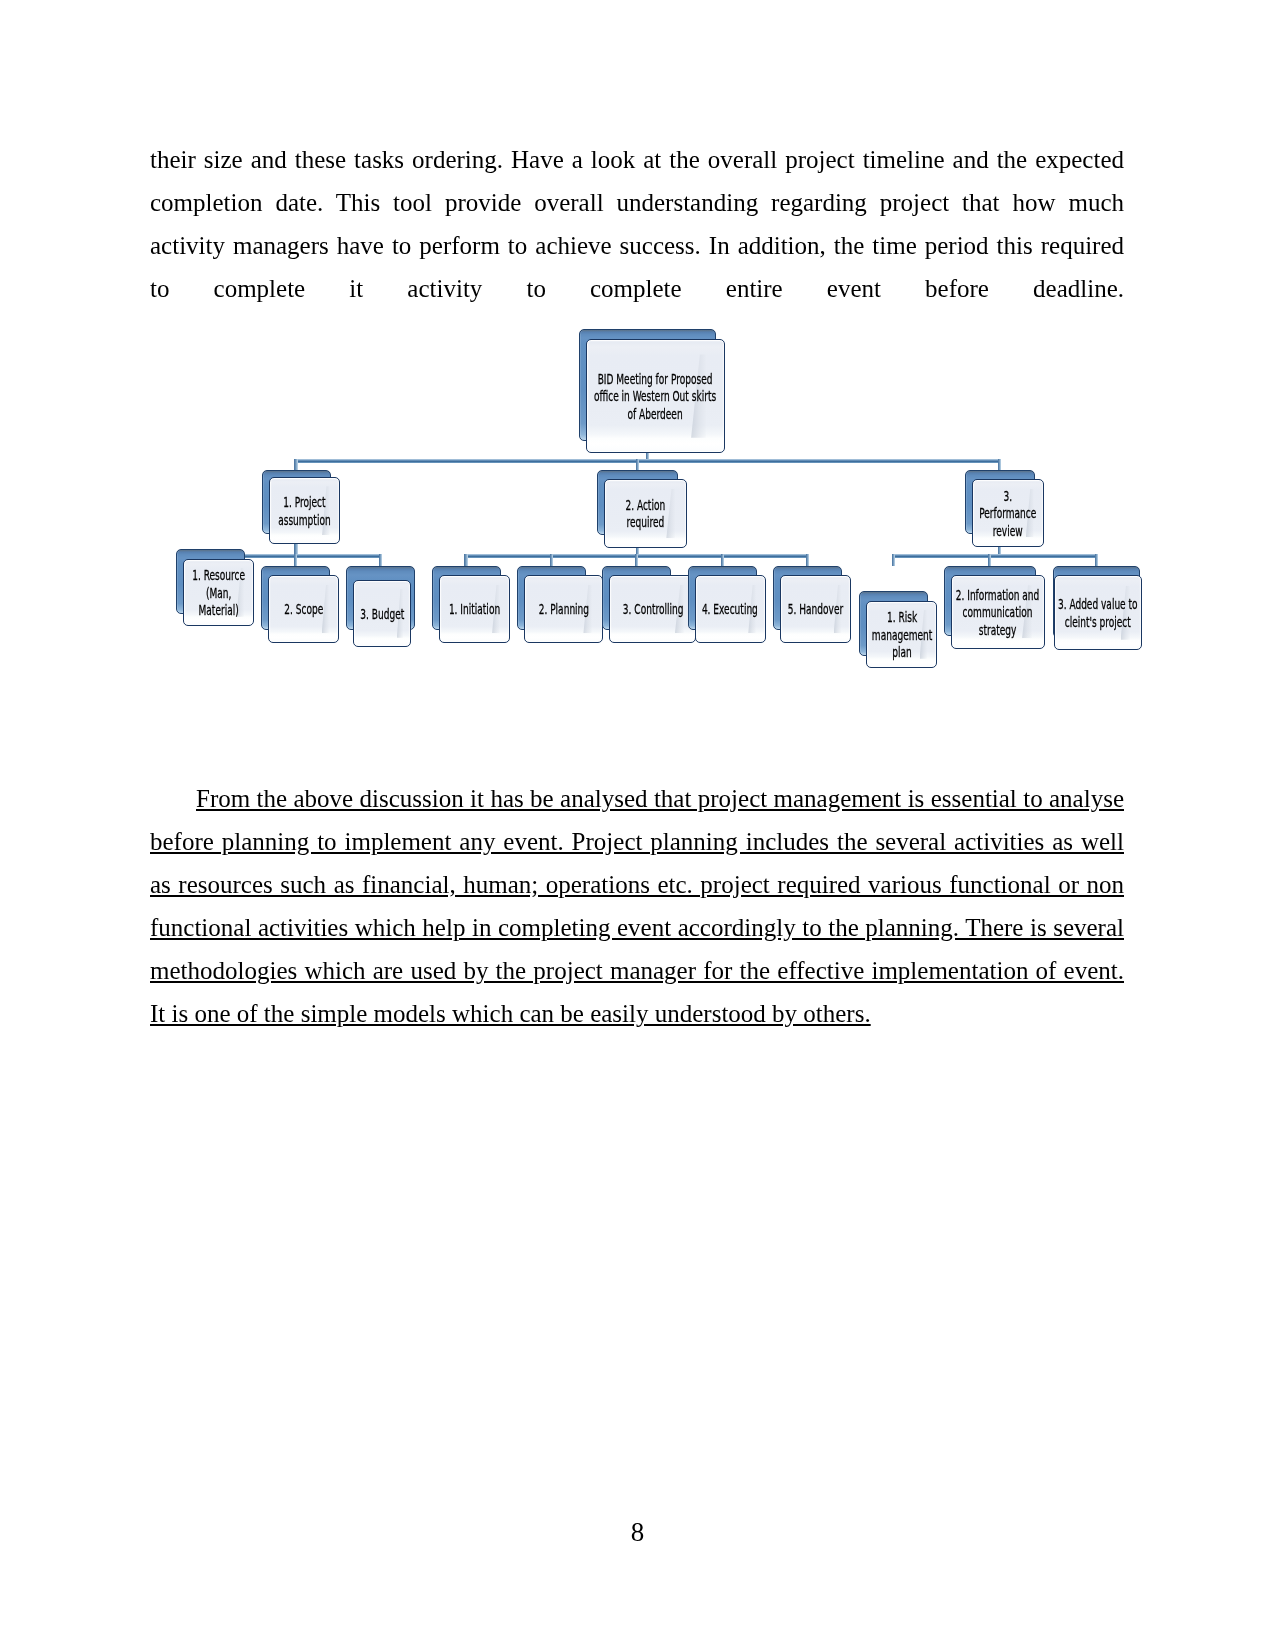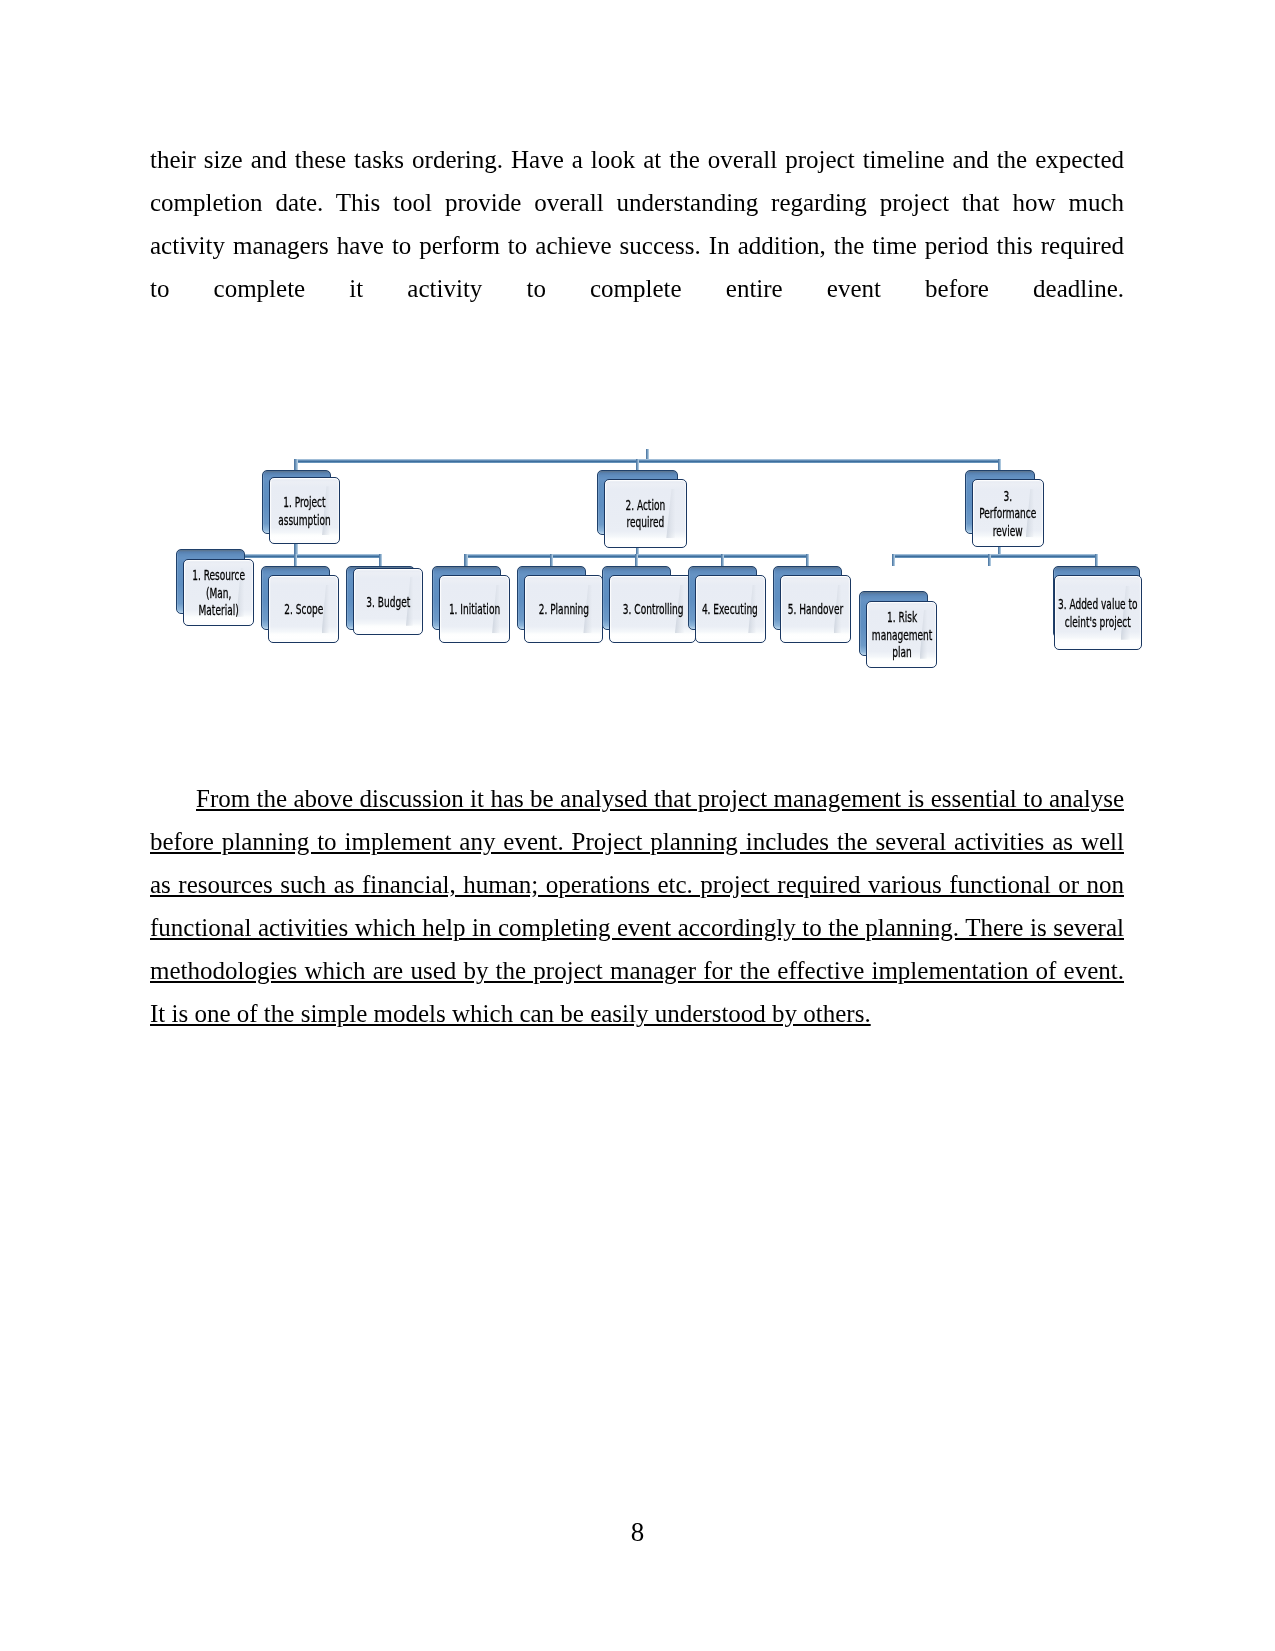--- a/index.html
+++ b/index.html
@@ -144,20 +144,31 @@
 <div class="conn-v" style="left:464.4px;top:553.7px;width:3.3px;height:12.8px"></div>
 <div class="conn-v" style="left:549.8px;top:553.7px;width:3.3px;height:12.8px"></div>
 <div class="conn-v" style="left:635.1px;top:553.7px;width:3.3px;height:12.8px"></div>
 <div class="conn-v" style="left:720.6px;top:553.7px;width:3.3px;height:12.8px"></div>
 <div class="conn-v" style="left:806.0px;top:553.7px;width:3.3px;height:12.8px"></div>
 <div class="conn-v" style="left:997.9px;top:542.6px;width:3.3px;height:15.3px"></div>
 <div class="conn-h" style="left:891.9px;top:553.7px;width:206.2px;height:4.2px"></div>
 <div class="conn-v" style="left:891.9px;top:553.7px;width:3.3px;height:12.8px"></div>
 <div class="conn-v" style="left:988.2px;top:553.7px;width:3.3px;height:12.8px"></div>
 <div class="conn-v" style="left:1094.7px;top:553.7px;width:3.3px;height:12.8px"></div>
+<div class="node" style="left:578.7px;top:329.3px;width:146.4px;height:124.2px">
+  <div class="back" style="width:137.4px;height:111.7px"></div>
+  <div class="front" style="left:7.0px;top:9.5px;width:139.4px;height:114.7px">
+    <div class="gloss"></div>
+    <div class="label">
+            <span>BID Meeting for Proposed
+office in Western Out skirts
+of Aberdeen</span>
+          </div>
+  </div>
+</div>
 <div class="node" style="left:261.8px;top:469.6px;width:77.8px;height:77.4px">
   <div class="back" style="width:68.8px;height:64.9px"></div>
   <div class="front" style="left:7.0px;top:7px;width:70.8px;height:67.9px">
     <div class="gloss"></div>
     <div class="label">
             <span>1. Project
 assumption</span>
           </div>
   </div>
 </div>
@@ -197,21 +208,21 @@
   <div class="back" style="width:69.2px;height:64.8px"></div>
   <div class="front" style="left:7.0px;top:9.5px;width:71.2px;height:67.8px">
     <div class="gloss"></div>
     <div class="label">
             <span>2. Scope</span>
           </div>
   </div>
 </div>
 <div class="node" style="left:346.3px;top:565.5px;width:78.2px;height:77.3px">
   <div class="back" style="width:69.2px;height:64.8px"></div>
-  <div class="front" style="left:7.0px;top:2px;width:70px;height:67.8px">
+  <div class="front" style="left:7.0px;top:14px;width:58px;height:67.8px">
     <div class="gloss"></div>
     <div class="label">
             <span>3. Budget</span>
           </div>
   </div>
 </div>
 <div class="node" style="left:431.5px;top:565.5px;width:78.2px;height:77.3px">
   <div class="back" style="width:69.2px;height:64.8px"></div>
   <div class="front" style="left:7.0px;top:9.5px;width:71.2px;height:67.8px">
     <div class="gloss"></div>
@@ -260,20 +271,31 @@
   <div class="back" style="width:69.2px;height:64.8px"></div>
   <div class="front" style="left:7.0px;top:9.5px;width:71.2px;height:67.8px">
     <div class="gloss"></div>
     <div class="label">
             <span>1. Risk
 management
 plan</span>
           </div>
   </div>
 </div>
+<div class="node" style="left:943.7px;top:565.5px;width:101.6px;height:83.0px">
+  <div class="back" style="width:92.6px;height:70.5px"></div>
+  <div class="front" style="left:7.0px;top:9.5px;width:94.6px;height:73.5px">
+    <div class="gloss"></div>
+    <div class="label">
+            <span>2. Information and
+communication
+strategy</span>
+          </div>
+  </div>
+</div>
 <div class="node" style="left:1053.2px;top:565.5px;width:95.5px;height:84.7px">
   <div class="back" style="width:86.5px;height:72.2px"></div>
   <div class="front" style="left:1px;top:9.5px;width:88px;height:75.2px">
     <div class="gloss"></div>
     <div class="label">
             <span>3. Added value to
 cleint's project</span>
           </div>
   </div>
 </div>

